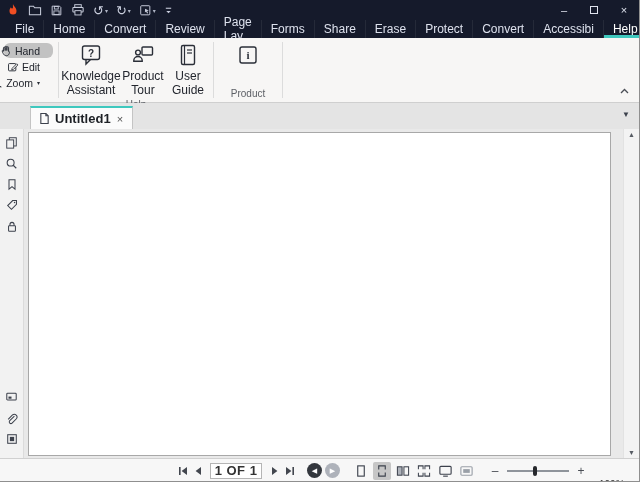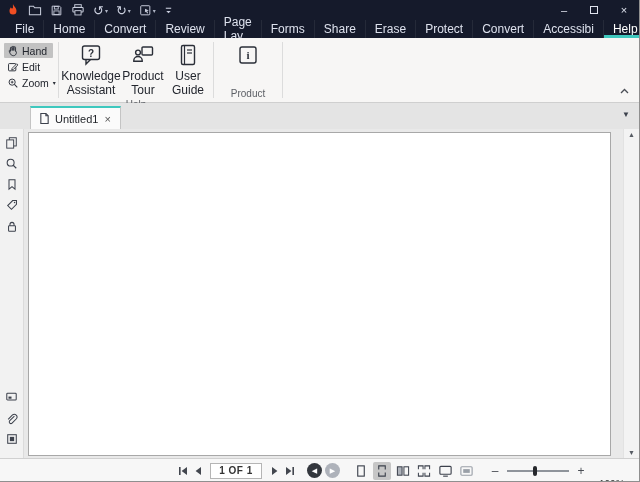--- a/index.html
+++ b/index.html
@@ -25,53 +25,53 @@
   .menu-tab { display:flex; align-items:center; padding:0 9px; color:#dde1ed; font-size:12px;
               border-left:1px solid rgba(255,255,255,0.07); position:relative; }
   .menu-tab:first-child { border-left:none; }
   .menu-tab.active { color:#ffffff; }
   .menu-tab.active::after { content:""; position:absolute; left:0; right:0; bottom:0; height:3px; background:#3fc8be; }
   .login { margin-left:auto; display:flex; align-items:center; padding:0 14px; color:#e7eaf3; font-size:11px; }
 
   
   .ribbon { height:65px; background:#f7f6f5; border-bottom:1px solid #cfcfcf; display:flex; position:relative; }
   .tool-col { display:flex; flex-direction:column; gap:1px; padding:5px 5px 0 4px; width:58px; }
-  .tool { display:flex; align-items:center; gap:3px; height:15px; padding:0 3px; font-size:10.5px; color:#23262e; border-radius:1px; }
+  .tool { display:flex; align-items:center; gap:3px; height:15px; padding:0 13px; font-size:10.5px; color:#23262e; border-radius:6px;justify-content:flex-end; }
   .tool.selected { background:#c2c2c2; }
   .tool svg { flex:none; }
   .rib-divider { width:1px; background:#dcdcdc; margin:4px 0; }
   .rib-group { display:flex; flex-direction:column; align-items:center; padding:3px 6px 1px; }
   .rib-buttons { display:flex; flex:1; align-items:flex-start; gap:4px; }
   .rib-btn { display:flex; flex-direction:column; align-items:center; width:52px; padding-top:2px; }
   .rib-btn .lbl { font-size:12px; color:#23262e; text-align:center; line-height:1.15; margin-top:3px; }
   .group-label { font-size:10px; color:#5d6066; padding:1px 0 2px; }
   .rib-collapse { position:absolute; right:10px; bottom:4px; }
 
   
   .tabbar { height:26px; background:#e4e4e4; position:relative; display:flex; align-items:flex-end; }
   .doc-tab { margin-left:30px; height:23px; background:#fbfbfb; border:1px solid #c4c4c4; border-bottom:none;
              border-top:2px solid #3fc8be; display:flex; align-items:center; padding:0 8px; gap:5px; }
-  .doc-tab .t-label { font-size:11px; color:#1e2126; font-weight:normal; }
+  .doc-tab .t-label { font-size:13px; color:#1e2126; font-weight:bold; }
   .doc-tab .t-close { font-size:11px; color:#555; padding:0 1px; }
   .tab-list-dd { position:absolute; right:9px; top:7px; font-size:8px; color:#3c414c; }
 
   
   .main { height:329px; display:flex; }
   .side-strip { width:24px; background:#f2f2f2; border-right:1px solid #dcdcdc; display:flex; flex-direction:column; align-items:center; padding:5px 0 6px; }
   .side-ico { width:16px; height:16px; display:flex; align-items:center; justify-content:center; margin-bottom:5px; }
   .side-spacer { flex:1; }
   .canvas { flex:1; background:#e9e9e9; position:relative; }
   .page { position:absolute; top:3px; left:4px; right:12px; bottom:2px; background:#ffffff; border:1px solid #a8a8a8; }
   .vscroll { width:16px; background:#f3f3f3; border-left:1px solid #e2e2e2; display:flex; flex-direction:column; align-items:center; justify-content:space-between; padding:2px 0; }
   .scroll-arrow { font-size:7px; color:#565b63; }
 
   
   .statusbar { height:24px; background:#f7f7f7; border-top:1px solid #d0d0d0; display:flex; align-items:center; justify-content:flex-end; padding-right:8px; }
   .nav-btn { display:flex; align-items:center; justify-content:center; width:15px; height:16px; }
-  .page-box { width:52px; height:16px; border:1px solid #b5b5b5; background:#fff; font-size:10px; font-weight:bold;
+  .page-box { width:52px; height:16px; border:1px solid #b5b5b5; background:#fff; font-size:13px; font-weight:bold;
               letter-spacing:0.5px; text-align:center; color:#333; margin:0 5px; font-family:"Liberation Sans",sans-serif; }
   .hist { display:flex; gap:3px; margin:0 12px 0 10px; }
   .hist-btn { width:15px; height:15px; border-radius:50%; display:flex; align-items:center; justify-content:center; font-size:7px; color:#fff; }
   .hist-btn.back { background:#33373d; }
   .hist-btn.fwd { background:#aeb2ba; }
   .views { display:flex; gap:3px; align-items:center; }
   .view-btn { width:18px; height:18px; display:flex; align-items:center; justify-content:center; border-radius:2px; }
   .view-btn.selected { background:#c6c6c6; }
   .zoomctl { display:flex; align-items:center; margin-left:14px; }
   .zoomctl .zminus, .zoomctl .zplus { font-size:12px; color:#4a4e55; width:12px; text-align:center; }

